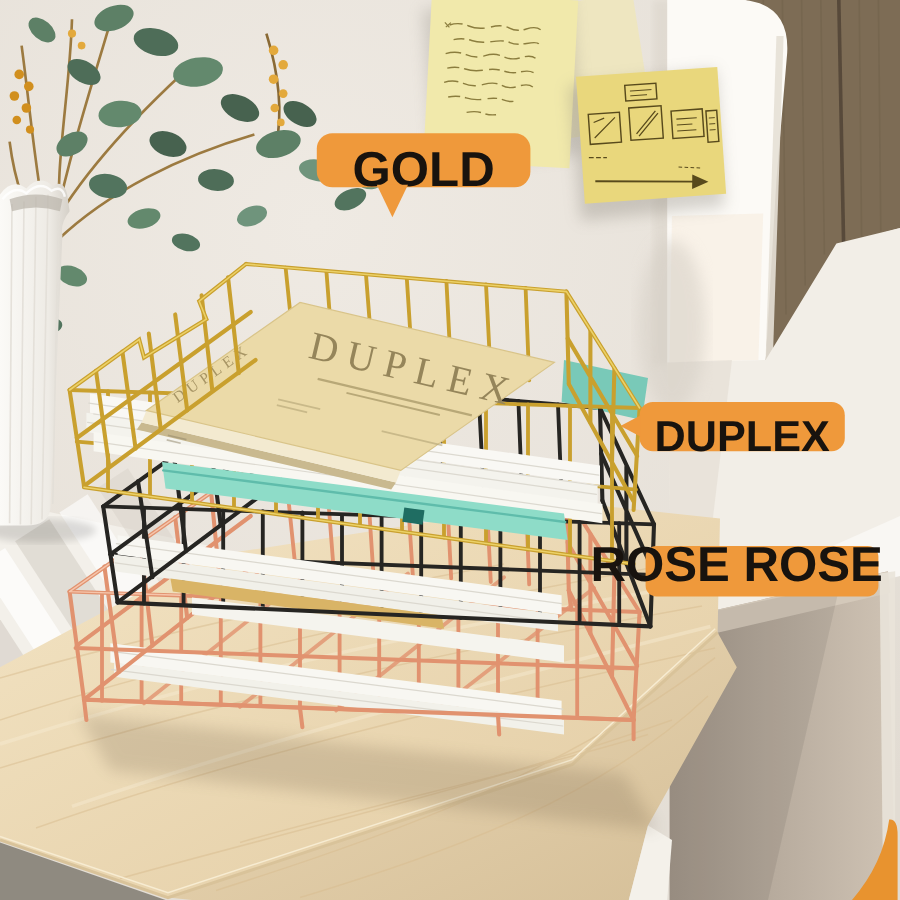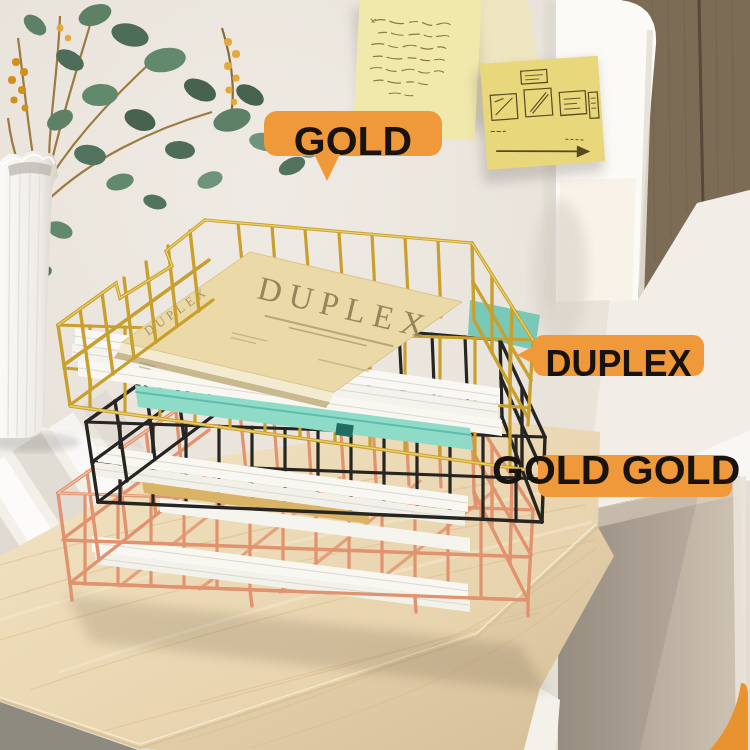--- a/index.html
+++ b/index.html
@@ -375,15 +375,15 @@
   <span class="txt">GOLD</span>
   <span class="ptr"></span>
 </div>
 
 <div class="callout co-black">
   <span class="txt">DUPLEX</span>
   <span class="ptr"></span>
 </div>
 
 <div class="co-rose-bg"></div>
-<div class="co-rose-text">GOLD GOLD</div>
+<div class="co-rose-text">ROSE ROSE</div>
 
 </div>
 
 </body></html>

